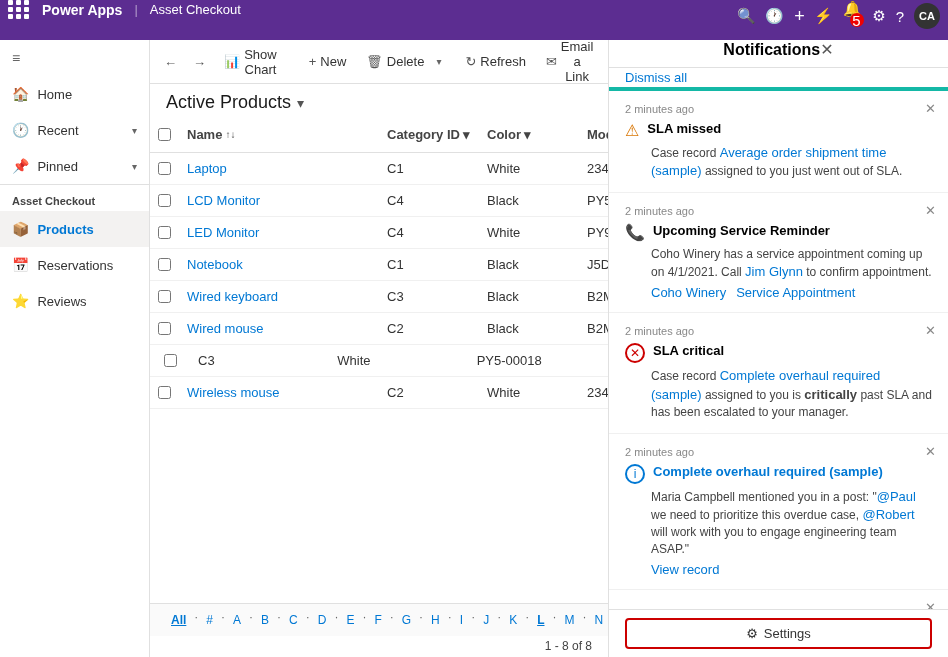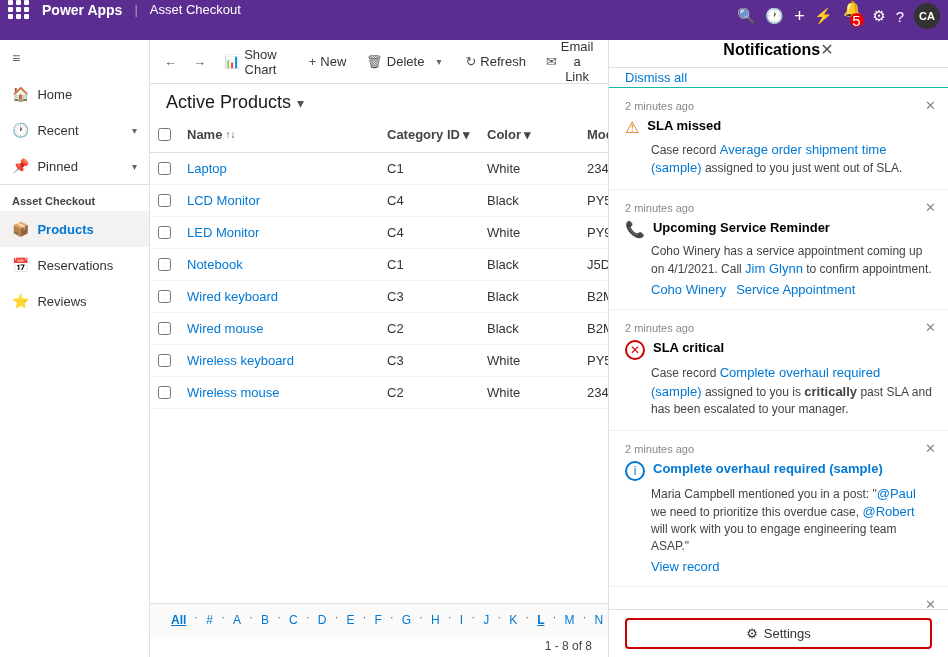--- a/index.html
+++ b/index.html
@@ -73,21 +73,21 @@
     .page-ltr.active { font-weight: 700; text-decoration: underline; }
     .page-sep { font-size: 12px; color: #666; margin: 0 2px; }
     .page-info { font-size: 12px; color: #444; margin-top: 4px; }
     .pagination-bottom { padding: 2px 16px 4px; text-align: right; }
 
     
     .notif-panel { width: 340px; background: #fff; border-left: 1px solid #e0e0e0; display: flex; flex-direction: column; flex-shrink: 0; position: relative; overflow: hidden; }
     .notif-header { padding: 0 16px 8px; border-bottom: 1px solid #e0e0e0; display: flex; align-items: center; justify-content: center; flex-shrink: 0; }
     .notif-title { font-size: 16px; font-weight: 600; }
     .notif-close { cursor: pointer; font-size: 16px; color: #555; border: none; background: none; }
-    .notif-dismiss-all { color: #0078d4; font-size: 13px; cursor: pointer; padding: 2px 16px; border-bottom: 1px solid #14b8a6; margin-bottom: 0; }
+    .notif-dismiss-all { color: #0078d4; font-size: 13px; cursor: pointer; padding: 2px 16px; border-bottom: 4px solid #14b8a6; margin-bottom: 0; }
     .notif-scroll { flex: 1; overflow-y: auto; }
     .notif-card { padding: 12px 16px; border-bottom: 1px solid #f0f0f0; position: relative; }
     .notif-time { font-size: 11px; color: #888; margin-bottom: 6px; }
     .notif-card-header { display: flex; align-items: flex-start; gap: 8px; margin-bottom: 4px; }
     .notif-card-title { font-size: 13px; font-weight: 600; flex: 1; }
     .notif-card-close { position: absolute; top: 10px; right: 12px; cursor: pointer; font-size: 13px; color: #888; border: none; background: none; }
     .notif-body { font-size: 12px; color: #444; line-height: 1.4; margin-left: 26px; }
     .notif-link { color: #0078d4; text-decoration: none; cursor: pointer; }
     .notif-icon-warn { color: #d97706; font-size: 16px; }
     .notif-icon-phone { color: #555; font-size: 16px; }
@@ -290,23 +290,20 @@
       <a class="cell-link">Wired mouse</a>
     </div>
     <div class="cell col-catid">C2</div>
     <div class="cell col-color">Black</div>
     <div class="cell col-model">B2M-007</div>
   </div>
           <div class="grid-row">
     <div class="cell col-check">
       <input type="checkbox" style="">
     </div>
-    <div class="cell col-name">
-      <a class="cell-link">Wireless keyboard</a>
-    </div>
     <div class="cell col-catid">C3</div>
     <div class="cell col-color">White</div>
     <div class="cell col-model">PY5-00018</div>
   </div>
           <div class="grid-row">
     <div class="cell col-check">
       <input type="checkbox" style="">
     </div>
     <div class="cell col-name">
       <a class="cell-link">Wireless mouse</a>

